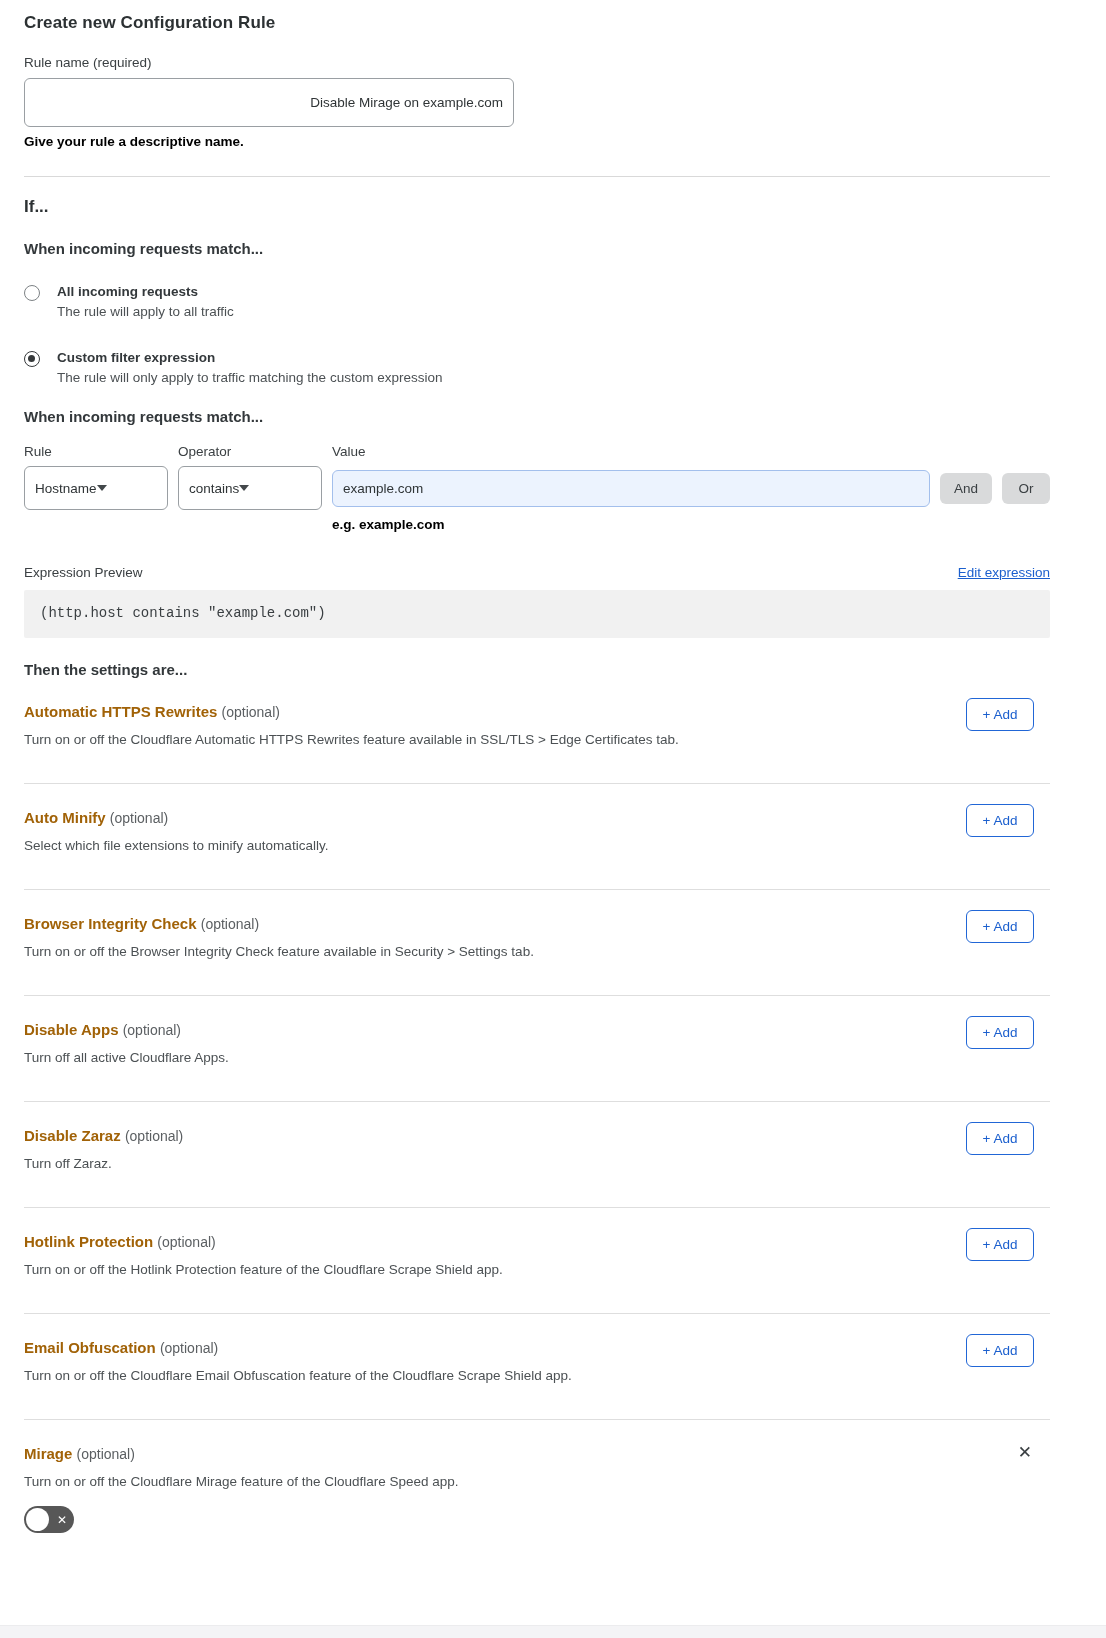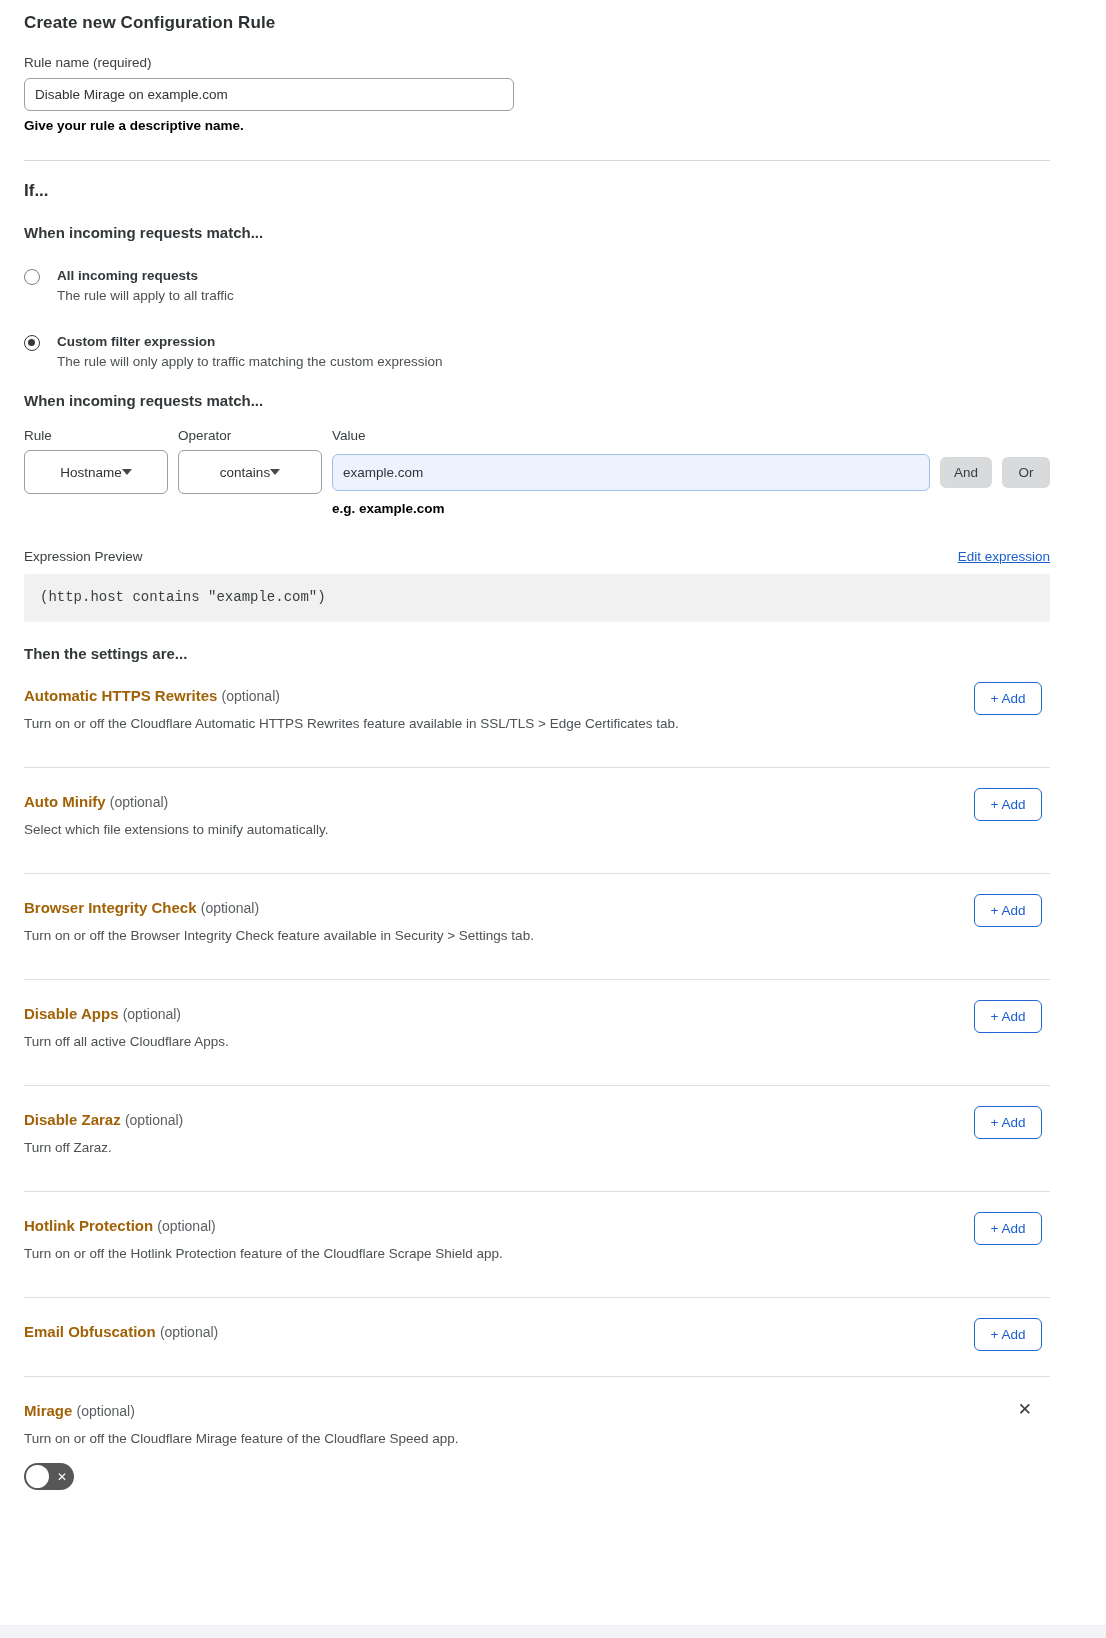--- a/index.html
+++ b/index.html
@@ -16,29 +16,30 @@
     position: relative;
     margin-left: 24px;
     width: 1026px;
     padding-top: 13px;
   }
   h1.page-title { font-size: 17px; font-weight: bold; color: #2c3133; letter-spacing: .1px; }
 
   .field-label { margin-top: 22px; font-size: 13.5px; color: #3b4043; }
   .rule-name-input {
     margin-top: 8px;
-    width: 490px; height: 33px;
+    width: 490px; height: 49px;
     border: 1px solid #9a9fa3;
     border-radius: 6px;
     padding: 0 10px;
     font-family: "Liberation Sans", sans-serif;
     font-size: 13.5px; color: #2f3436;
     background: #ffffff;
     outline: none;
     display: block;
+    text-align: right;
   }
   .help-text { margin-top: 7px; font-size: 13.5px; color: #000000; font-weight: bold; }
 
   .divider { margin-top: 27px; border: none; border-top: 1px solid #d9d9d9; height: 0; }
 
   h2.if-heading { margin-top: 20px; font-size: 17px; font-weight: bold; color: #2c3133; }
   h3.sub-heading { margin-top: 23px; font-size: 15px; font-weight: bold; color: #33383b; }
 
   .radio-row { display: flex; align-items: flex-start; cursor: pointer; }
   .radio-row.first { margin-top: 27px; }
@@ -69,21 +70,21 @@
     align-items: center;
   }
   .builder-labels { margin-top: 19px; }
   .builder-labels .col-label { font-size: 13.5px; color: #3b4043; }
   .builder-controls { margin-top: 7px; }
   .select-box {
     height: 44px;
     border: 1px solid #9a9fa3;
     border-radius: 6px;
     background: #fff;
-    display: flex; align-items: center; justify-content: center;
+    display: flex; align-items: center; justify-content: flex-start;
     padding: 8px 10px;
     font-size: 13.5px; color: #2f3436;
     cursor: pointer;
   }
   .chevron-down {
     width: 0; height: 0;
     border-left: 5px solid transparent;
     border-right: 5px solid transparent;
     border-top: 6px solid #43484b;
   }
@@ -132,21 +133,21 @@
     position: relative;
     padding: 25px 0 36px 0;
     border-bottom: 1px solid #dedede;
   }
   .setting-section.no-border { border-bottom: none; }
   .setting-title-line { font-size: 15px; }
   .setting-title { font-weight: bold; color: #a16207; }
   .optional { font-weight: normal; color: #5b5f62; font-size: 14px; }
   .setting-desc { margin-top: 12px; font-size: 13.5px; color: #4c5154; }
   .add-btn {
-    position: absolute; right: 8px; top: 20px;
+    position: absolute; right: 16px; top: 20px;
     width: 68px; height: 33px;
     background: #ffffff;
     border: 1px solid #2166d6;
     border-radius: 6px;
     color: #1b5fce; font-size: 13.5px;
     font-family: "Liberation Sans", sans-serif;
     cursor: pointer;
   }
   .close-icon {
     position: absolute; right: 18px; top: 24px;
@@ -303,20 +304,21 @@
     </div>
     <div class="setting-desc">Turn on or off the Hotlink Protection feature of the Cloudflare Scrape Shield app.</div>
     <button class="add-btn">+ Add</button>
   </div>
 
   <div class="setting-section">
     <div class="setting-title-line">
       <span class="setting-title">Email Obfuscation</span>
       <span class="optional">(optional)</span>
     </div>
+    <div class="setting-desc">Turn on or off the Cloudflare Email Obfuscation feature of the Cloudflare Scrape Shield app.</div>
     <button class="add-btn">+ Add</button>
   </div>
 
   <div class="setting-section no-border">
     <div class="setting-title-line">
       <span class="setting-title">Mirage</span>
       <span class="optional">(optional)</span>
     </div>
     <span class="close-icon">✕</span>
     <div class="setting-desc">Turn on or off the Cloudflare Mirage feature of the Cloudflare Speed app.</div>

